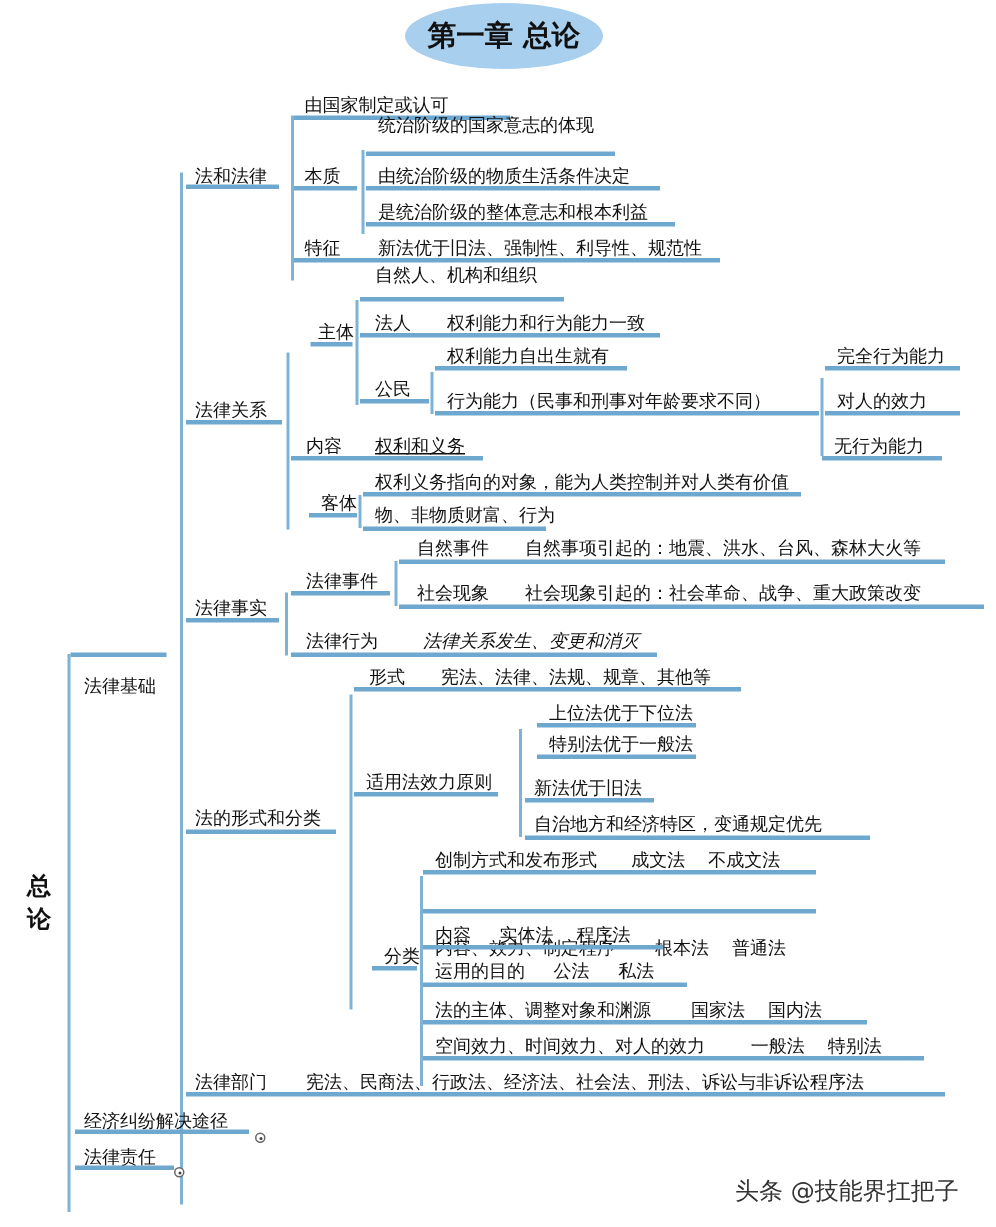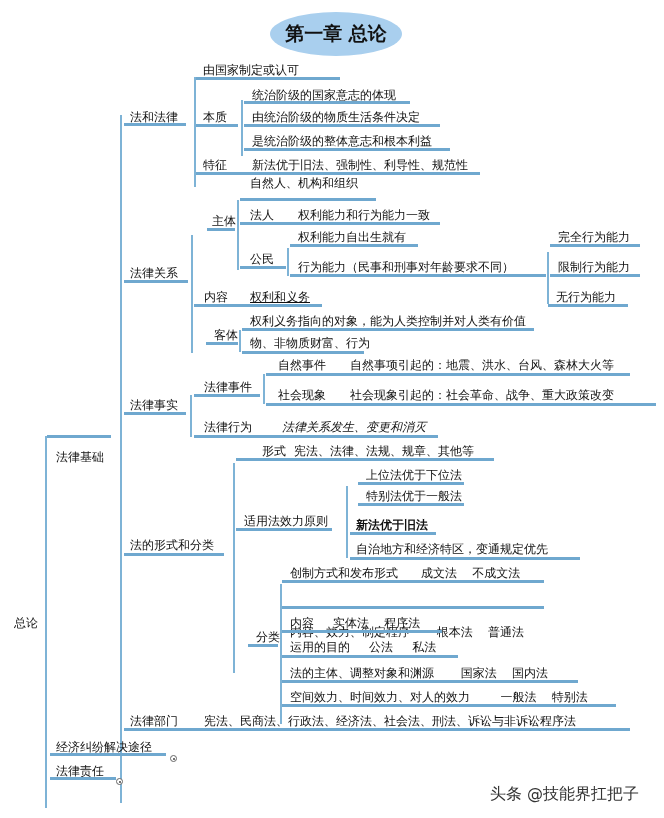--- a/index.html
+++ b/index.html
@@ -1,25 +1,25 @@
 <!DOCTYPE html>
 <html><head>
 <meta charset="utf-8">
 <style>
   html, body { margin:0; padding:0; background:#ffffff; }
   body { width:664px; height:818px; position:relative; overflow:hidden;
          font-family:"DejaVu Sans","Liberation Sans",sans-serif; color:#111; }
   .t { position:absolute; font-size:12px; line-height:14px; white-space:pre; }
   .hl { position:absolute; height:3px; background:#6fa8cf; }
   .vl { position:absolute; width:2px; background:#7eb3d6; }
-  .title-oval { position:absolute; left:270px; top:12px; width:132px; height:44px;
+  .title-oval { position:absolute; left:270px; top:2px; width:132px; height:44px;
                 border-radius:50%; background:#a9cfee; display:flex; align-items:center;
                 justify-content:center; font-weight:bold; font-size:19px; color:#111; }
-  .root { position:absolute; left:14px; top:580px; width:24px; font-weight:normal;
-          font-size:12px; line-height:22px; text-align:center;margin-top:32px; }
+  .root { position:absolute; left:14px; top:580px; width:24px; font-weight:bold;
+          font-size:16px; line-height:22px; text-align:center; }
   .dot { position:absolute; width:7px; height:7px; border-radius:50%;
          border:1px solid #666; background:#fff; box-sizing:border-box; }
   .dot::after { content:""; position:absolute; left:2px; top:2px; width:2px; height:2px;
                 background:#444; border-radius:50%; }
   .watermark { position:absolute; left:490px; top:784px; font-size:16px; color:#333; }
 </style>
 </head>
 <body>
 
 <div class="title-oval">第一章 总论</div>
@@ -40,21 +40,21 @@
 <div class="dot" style="left:116px;top:778px;"></div>
 
 <div class="t" style="left:130px;top:110px;">法和法律</div>
 <div class="hl" style="left:124px;top:123px;width:62px;"></div>
 <div class="vl" style="left:194px;top:77px;height:110px;"></div>
 <div class="t" style="left:203px;top:63px;">由国家制定或认可</div>
 <div class="hl" style="left:196px;top:77px;width:144px;"></div>
 <div class="t" style="left:203px;top:110px;">本质</div>
 <div class="hl" style="left:196px;top:124px;width:42px;"></div>
 <div class="vl" style="left:241px;top:100px;height:56px;"></div>
-<div class="t" style="left:252px;top:88px;">统治阶级的国家意志的体现</div>
+<div class="t" style="left:252px;top:76px;">统治阶级的国家意志的体现</div>
 <div class="hl" style="left:244px;top:101px;width:166px;"></div>
 <div class="t" style="left:252px;top:110px;">由统治阶级的物质生活条件决定</div>
 <div class="hl" style="left:244px;top:124px;width:196px;"></div>
 <div class="t" style="left:252px;top:134px;">是统治阶级的整体意志和根本利益</div>
 <div class="hl" style="left:244px;top:148px;width:206px;"></div>
 <div class="t" style="left:203px;top:158px;">特征</div>
 <div class="t" style="left:252px;top:158px;">新法优于旧法、强制性、利导性、规范性</div>
 <div class="hl" style="left:196px;top:172px;width:284px;"></div>
 
 <div class="t" style="left:130px;top:266px;">法律关系</div>
@@ -71,21 +71,21 @@
 <div class="t" style="left:250px;top:252px;">公民</div>
 <div class="hl" style="left:240px;top:266px;width:46px;"></div>
 <div class="vl" style="left:287px;top:248px;height:28px;"></div>
 <div class="t" style="left:298px;top:230px;">权利能力自出生就有</div>
 <div class="hl" style="left:290px;top:244px;width:128px;"></div>
 <div class="t" style="left:298px;top:260px;">行为能力（民事和刑事对年龄要求不同）</div>
 <div class="hl" style="left:290px;top:274px;width:256px;"></div>
 <div class="vl" style="left:547px;top:252px;height:52px;"></div>
 <div class="t" style="left:558px;top:230px;">完全行为能力</div>
 <div class="hl" style="left:550px;top:244px;width:90px;"></div>
-<div class="t" style="left:558px;top:260px;">限制行为能力</div>
+<div class="t" style="left:558px;top:260px;">对人的效力</div>
 <div class="hl" style="left:550px;top:274px;width:90px;"></div>
 <div class="t" style="left:556px;top:290px;">无行为能力</div>
 <div class="hl" style="left:548px;top:304px;width:80px;"></div>
 <div class="t" style="left:204px;top:290px;">内容</div>
 <div class="t" style="left:250px;top:290px;text-decoration:underline;">权利和义务</div>
 <div class="hl" style="left:194px;top:304px;width:128px;"></div>
 <div class="t" style="left:214px;top:328px;">客体</div>
 <div class="hl" style="left:206px;top:342px;width:32px;"></div>
 <div class="vl" style="left:239px;top:330px;height:22px;"></div>
 <div class="t" style="left:250px;top:314px;">权利义务指向的对象，能为人类控制并对人类有价值</div>
@@ -105,31 +105,31 @@
 <div class="t" style="left:278px;top:388px;">社会现象</div>
 <div class="t" style="left:350px;top:388px;">社会现象引起的：社会革命、战争、重大政策改变</div>
 <div class="hl" style="left:266px;top:403px;width:390px;"></div>
 <div class="t" style="left:204px;top:420px;">法律行为</div>
 <div class="t" style="left:282px;top:420px;font-style:italic;">法律关系发生、变更和消灭</div>
 <div class="hl" style="left:194px;top:435px;width:244px;"></div>
 
 <div class="t" style="left:130px;top:538px;">法的形式和分类</div>
 <div class="hl" style="left:124px;top:553px;width:100px;"></div>
 <div class="vl" style="left:233px;top:463px;height:210px;"></div>
-<div class="t" style="left:262px;top:444px;">形式</div>
+<div class="t" style="left:246px;top:444px;">形式</div>
 <div class="t" style="left:294px;top:444px;">宪法、法律、法规、规章、其他等</div>
 <div class="hl" style="left:236px;top:458px;width:258px;"></div>
 <div class="t" style="left:244px;top:514px;">适用法效力原则</div>
 <div class="hl" style="left:236px;top:528px;width:96px;"></div>
 <div class="vl" style="left:346px;top:486px;height:72px;"></div>
 <div class="t" style="left:366px;top:468px;">上位法优于下位法</div>
 <div class="hl" style="left:358px;top:482px;width:106px;"></div>
 <div class="t" style="left:366px;top:489px;">特别法优于一般法</div>
 <div class="hl" style="left:358px;top:503px;width:106px;"></div>
-<div class="t" style="left:356px;top:518px;font-weight:bold;">新法优于旧法</div>
+<div class="t" style="left:356px;top:518px;">新法优于旧法</div>
 <div class="hl" style="left:350px;top:532px;width:86px;"></div>
 <div class="t" style="left:356px;top:542px;">自治地方和经济特区，变通规定优先</div>
 <div class="hl" style="left:350px;top:557px;width:230px;"></div>
 <div class="t" style="left:256px;top:630px;">分类</div>
 <div class="hl" style="left:248px;top:644px;width:30px;"></div>
 <div class="vl" style="left:280px;top:584px;height:140px;"></div>
 <div class="t" style="left:290px;top:566px;">创制方式和发布形式      成文法    不成文法</div>
 <div class="hl" style="left:282px;top:580px;width:262px;"></div>
 <div class="t" style="left:290px;top:625px;">内容、效力、制定程序       根本法    普通法</div>
 <div class="hl" style="left:282px;top:606px;width:262px;"></div>

